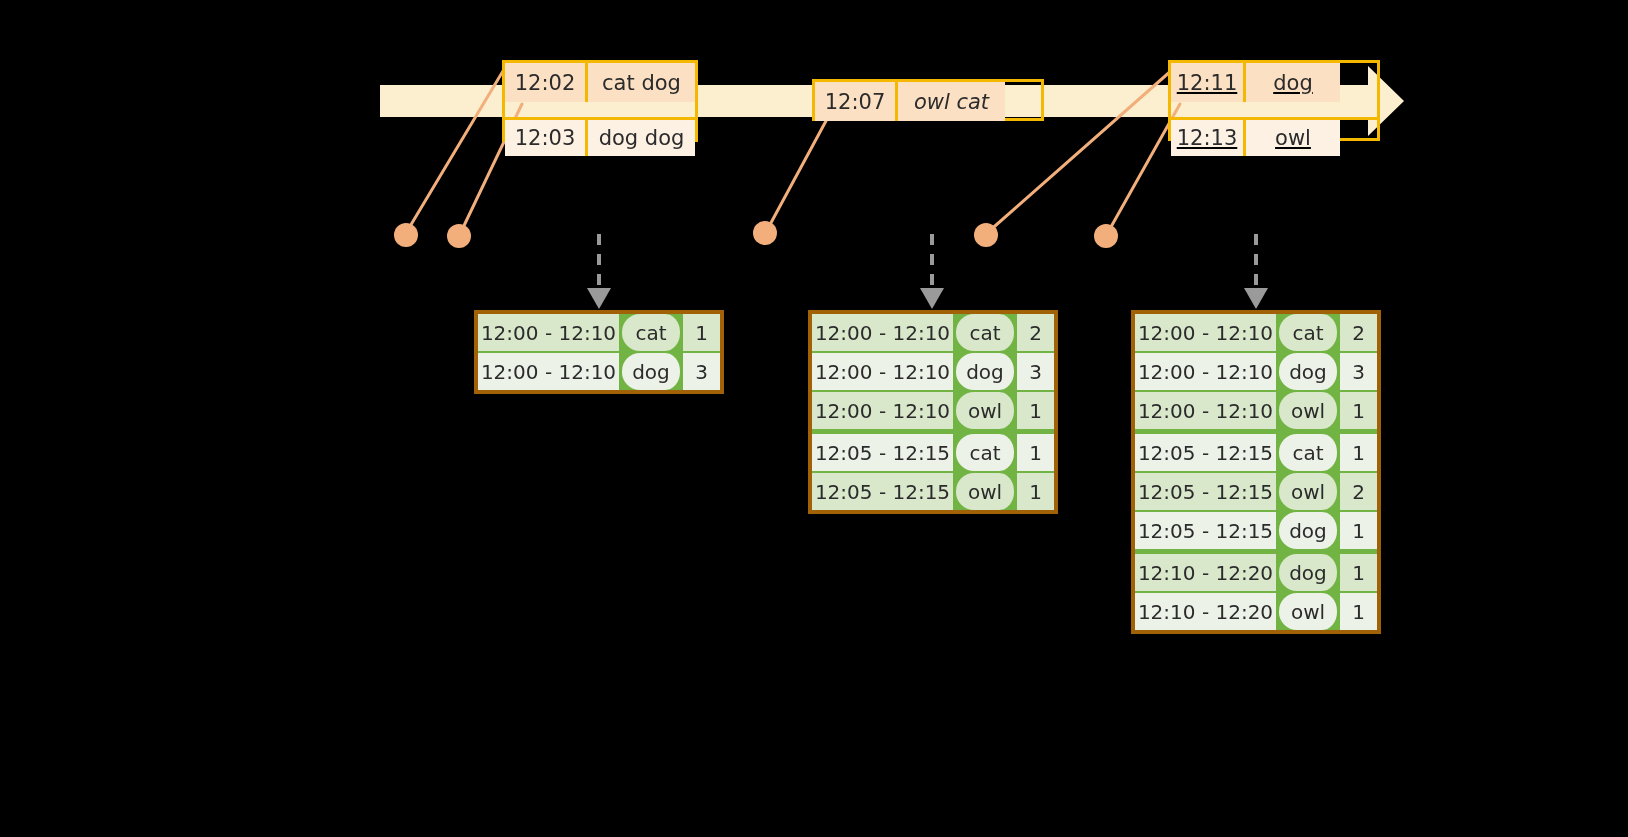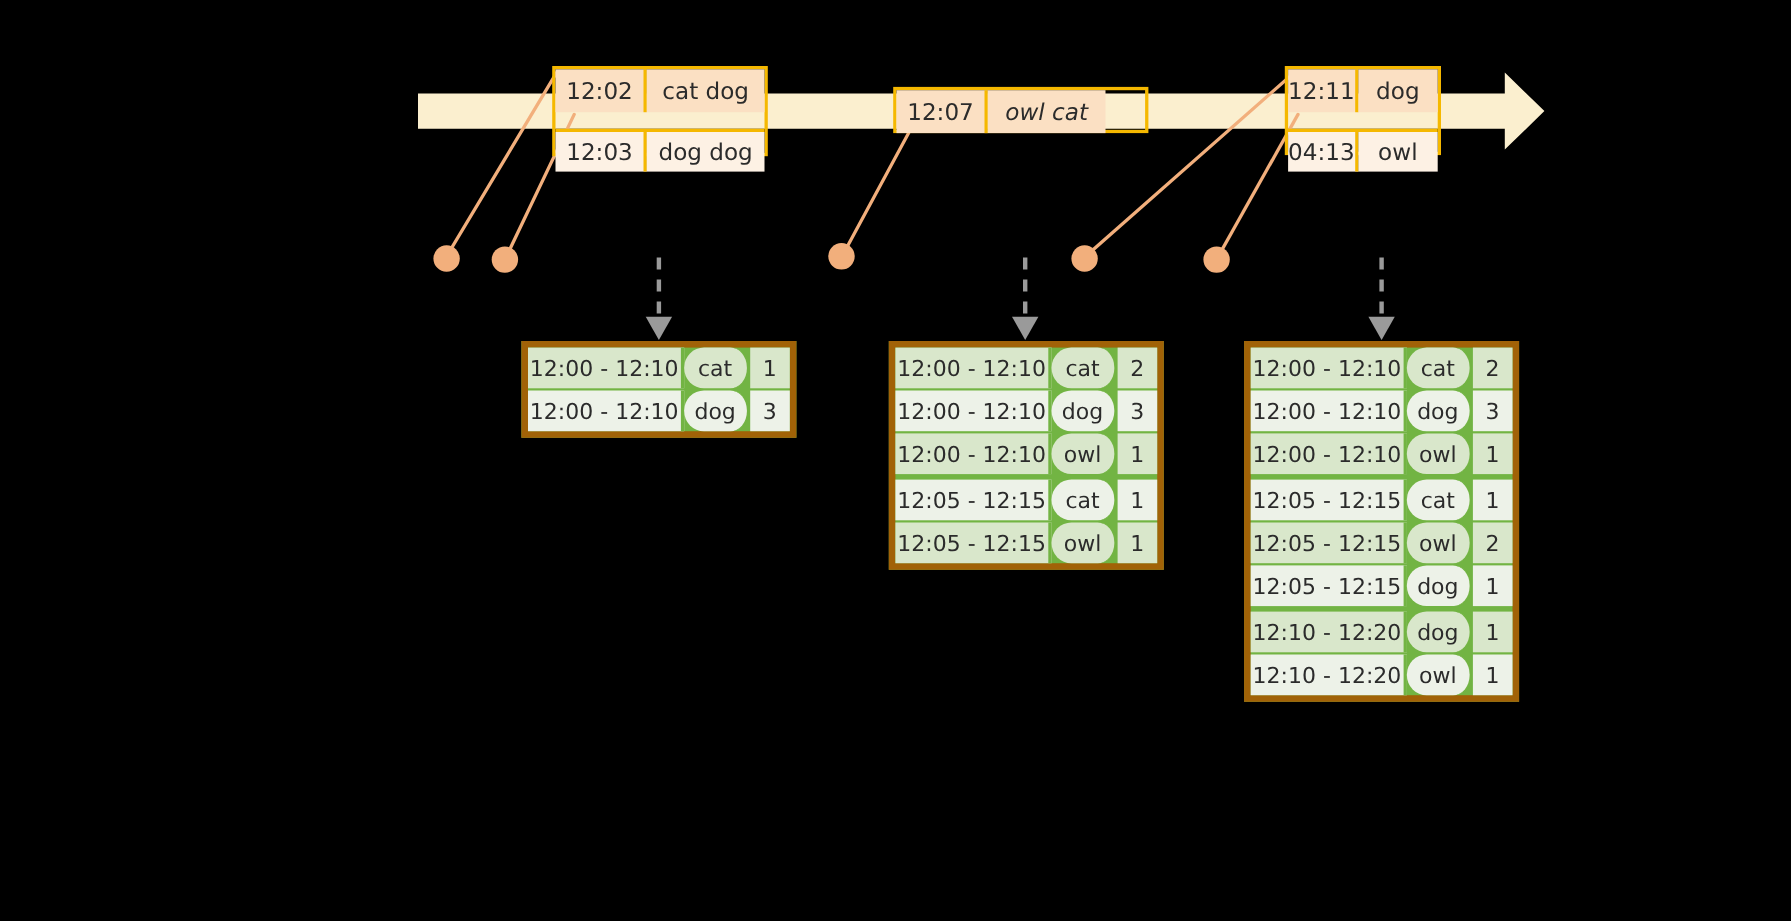--- a/index.html
+++ b/index.html
@@ -19,26 +19,26 @@
       box-sizing:border-box;font-size:21px;color:#2b2b2b;}
   .evt .row.dark .c-time,.evt .row.dark .c-val{background:#FBE0C3;}
   .evt .row.light .c-time,.evt .row.light .c-val{background:#FDF1E4;}
 
   #evt-a{left:502px;top:60px;width:196px;height:82px;}
   #evt-a .c-time{width:83px;}
   #evt-a .c-val{width:107px;}
   #evt-b{left:812px;top:79px;width:232px;height:42px;}
   #evt-b .c-time{width:83px;}
   #evt-b .c-val{width:107px;font-style:italic;}
-  #evt-c{left:1168px;top:60px;width:142px;height:81px;}
+  #evt-c{left:1168px;top:60px;width:212px;height:81px;text-decoration:underline;}
   #evt-c .c-time{width:75px;}
   #evt-c .c-val{width:94px;}
 
   
-  .gtable{position:absolute;border:6px solid #a16207;box-sizing:border-box;
+  .gtable{position:absolute;border:4px solid #a16207;box-sizing:border-box;
           background:#72B443;}
   .gtable .grow{display:flex;height:37px;box-sizing:border-box;}
   .gtable .grow + .grow{margin-top:2px;}
   .gtable .g-range,.gtable .g-key,.gtable .g-num{
       display:flex;align-items:center;justify-content:center;
       box-sizing:border-box;font-size:20px;color:#2b2b2b;}
   .gtable .g-range{border-right:3px solid #72B443;}
   .gtable .g-key{border-right:3px solid #72B443;border-radius:18px;}
   .gtable .grow.dark .g-range,.gtable .grow.dark .g-key,.gtable .grow.dark .g-num{background:#D9E7CB;}
   .gtable .grow.light .g-range,.gtable .grow.light .g-key,.gtable .grow.light .g-num{background:#EDF2E8;}
@@ -119,21 +119,21 @@
       <div class="c-val">owl cat</div>
     </div>
   </div>
 
   <div class="evt" id="evt-c">
     <div class="row dark">
       <div class="c-time">12:11</div>
       <div class="c-val">dog</div>
     </div>
     <div class="row light">
-      <div class="c-time">04:13</div>
+      <div class="c-time">12:13</div>
       <div class="c-val">owl</div>
     </div>
   </div>
 
   <div class="gtable" id="tbl-1">
     <div class="grow dark">
       <div class="g-range">12:00 - 12:10</div>
       <div class="g-key">cat</div>
       <div class="g-num">1</div>
     </div>

